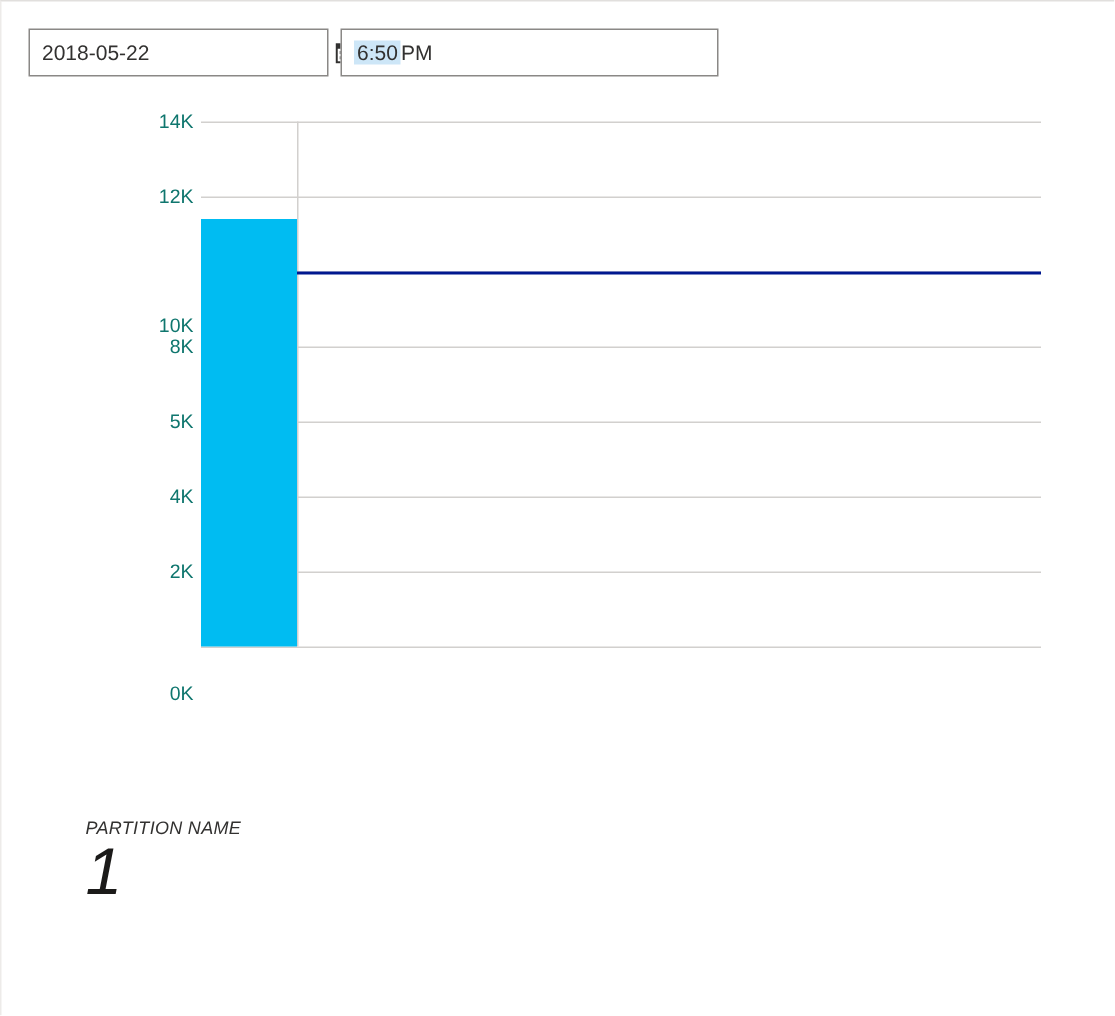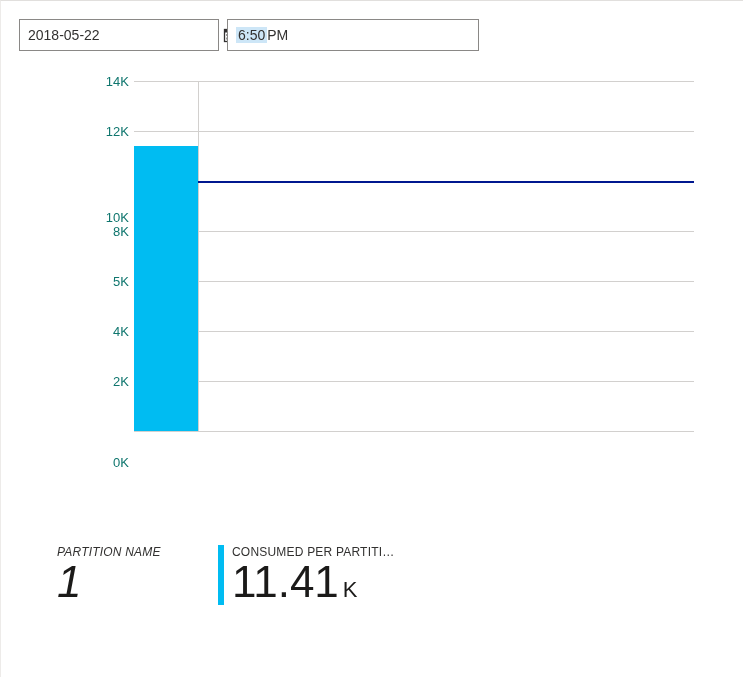--- a/index.html
+++ b/index.html
@@ -253,24 +253,15 @@
   </div>
 
   <div class="kpi-row">
     <div class="kpi kpi-1">
       <div class="kpi-marker"></div>
       <div class="kpi-body">
         <div class="kpi-label">PARTITION NAME</div>
         <div class="kpi-value">1</div>
       </div>
     </div>
-    <div class="kpi kpi-2">
-      <div class="kpi-marker"></div>
-      <div class="kpi-body">
-        <div class="kpi-label">CONSUMED PER PARTITI…</div>
-        <div class="kpi-value">
-          <span>11.41</span><span class="kpi-unit">K</span>
-        </div>
-      </div>
-    </div>
   </div>
 
 </div>
 
 </body></html>

